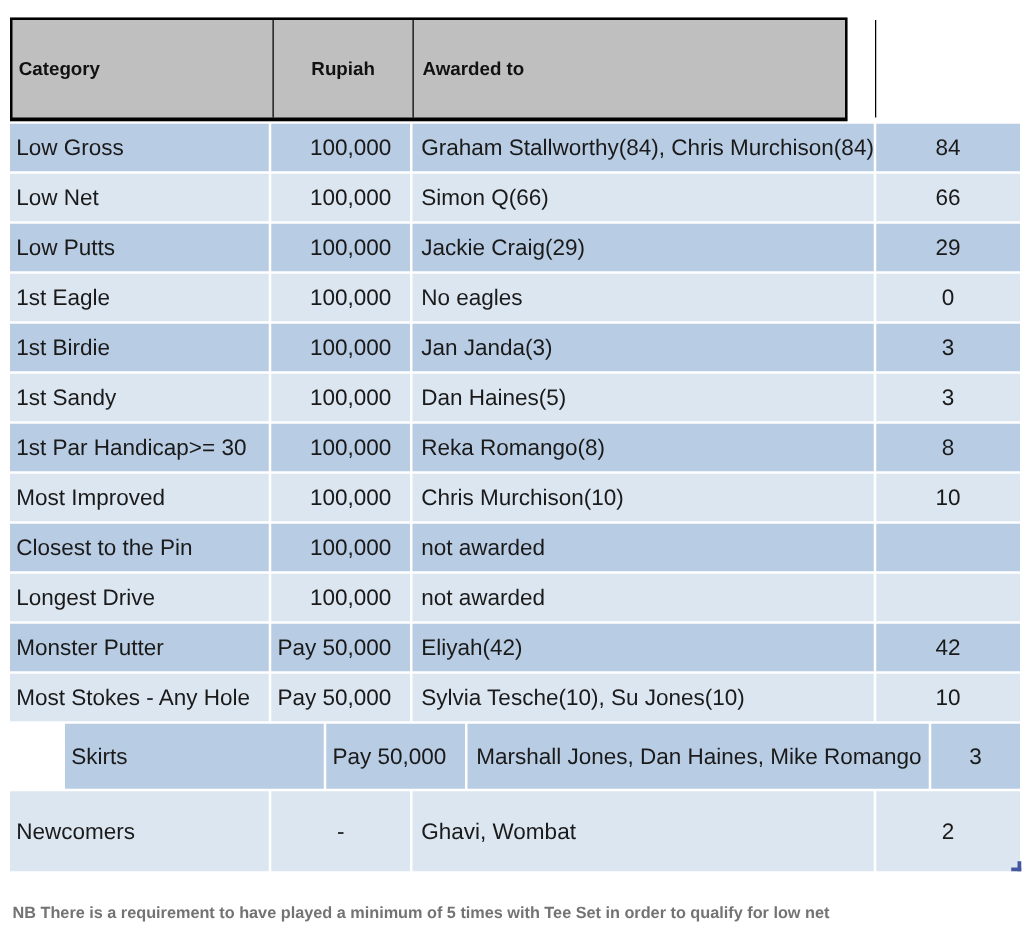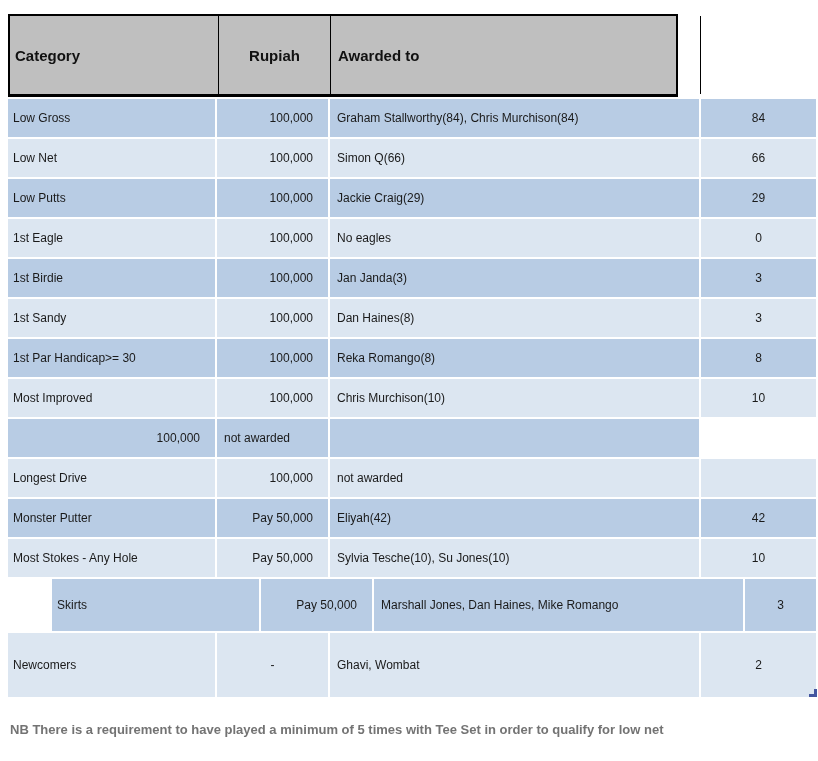--- a/index.html
+++ b/index.html
@@ -57,21 +57,21 @@
     background: #ffffff;
   }
   
   .body-row:nth-child(odd)  > .cell { background: var(--row-dark, #b8cce4); }
   .body-row:nth-child(even) > .cell { background: var(--row-light, #dce6f1); }
   .body-row:nth-child(13) { height: 52px; padding-left: 44px; }  
   .body-row:nth-child(14) { height: 64px; }  
   .cell {
     display: flex;
     align-items: center;
-    font-size: 12px;
+    font-size: 18px;
     color: #1a1a1a;
     overflow: hidden;
     white-space: nowrap;
   }
   .c-cat  { padding-left: 5px; justify-content: flex-start; }
   .c-rup  { padding-right: 15px; justify-content: flex-end; }
   .c-rup.dash { padding-right: 0; justify-content: center; }
   .c-awd  { padding-left: 7px; justify-content: flex-start; }
   .c-best { justify-content: center; }
   
@@ -149,39 +149,40 @@
   <div class="body-row">
     <div class="cell c-cat">1st Birdie</div>
     <div class="cell c-rup">100,000</div>
     <div class="cell c-awd">Jan Janda(3)</div>
     <div class="cell c-best">3</div>
   </div>
 
   <div class="body-row">
     <div class="cell c-cat">1st Sandy</div>
     <div class="cell c-rup">100,000</div>
-    <div class="cell c-awd">Dan Haines(8)</div>
+    <div class="cell c-awd">Dan Haines(5)</div>
     <div class="cell c-best">3</div>
   </div>
 
   <div class="body-row">
     <div class="cell c-cat">1st Par Handicap&gt;= 30</div>
     <div class="cell c-rup">100,000</div>
     <div class="cell c-awd">Reka Romango(8)</div>
     <div class="cell c-best">8</div>
   </div>
 
   <div class="body-row">
     <div class="cell c-cat">Most Improved</div>
     <div class="cell c-rup">100,000</div>
     <div class="cell c-awd">Chris Murchison(10)</div>
     <div class="cell c-best">10</div>
   </div>
 
   <div class="body-row">
+    <div class="cell c-cat">Closest to the Pin</div>
     <div class="cell c-rup">100,000</div>
     <div class="cell c-awd">not awarded</div>
     <div class="cell c-best"></div>
   </div>
 
   <div class="body-row">
     <div class="cell c-cat">Longest Drive</div>
     <div class="cell c-rup">100,000</div>
     <div class="cell c-awd">not awarded</div>
     <div class="cell c-best"></div>

